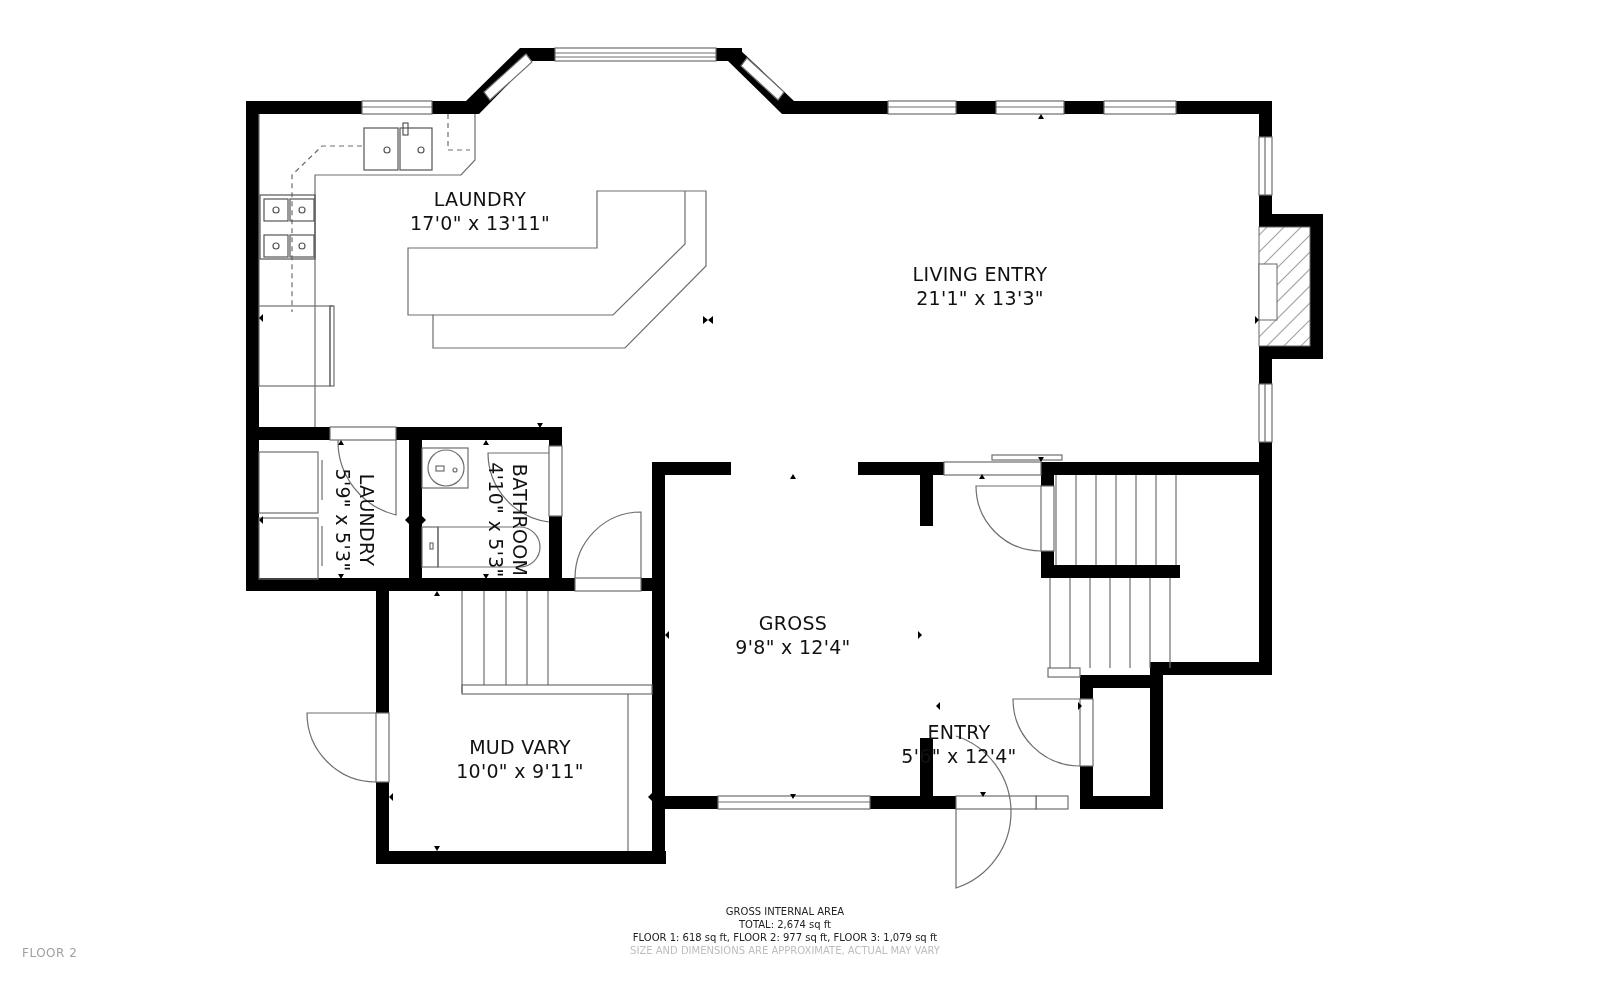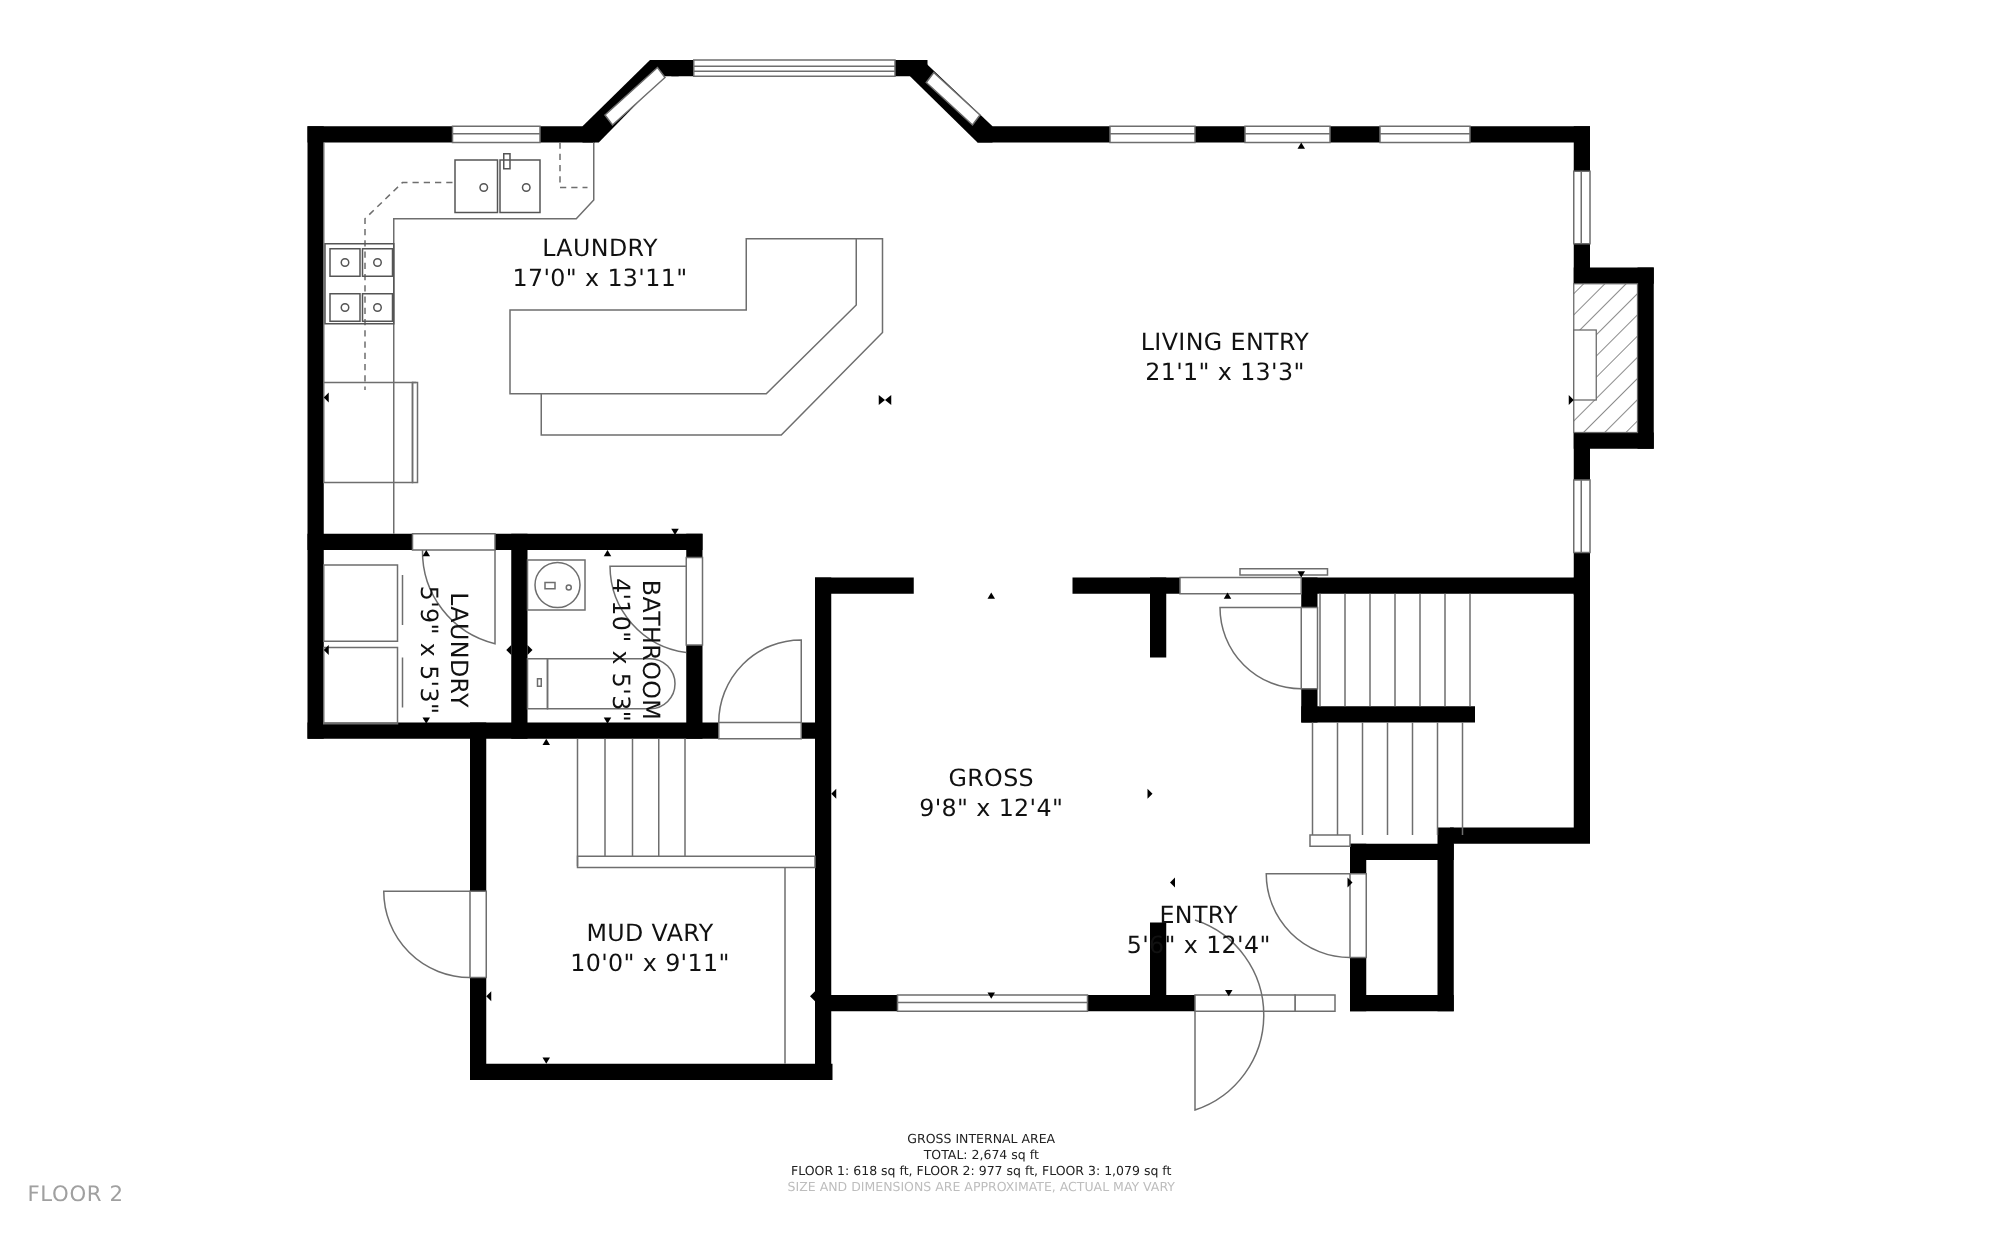--- a/index.html
+++ b/index.html
@@ -9,21 +9,21 @@
     .thin { fill: none; stroke: #6e6e6e; stroke-width: 1.2; }
     .thin-dark { fill: none; stroke: #555; stroke-width: 1.2; }
     .dash { fill: none; stroke: #6e6e6e; stroke-width: 1.2; stroke-dasharray: 5 4; }
     .win { fill: #fff; stroke: #6e6e6e; stroke-width: 1.2; }
     .arrow { fill: #000; }
     .room-label { position: absolute; text-align: center; color: #111; font-size: 19px; line-height: 24px; letter-spacing: 0.3px; white-space: nowrap; }
     .room-label.vert { transform-origin: center center; }
     .footer { position: absolute; left: 0; width: 1600px; text-align: center; font-family: "DejaVu Sans", sans-serif; }
     .footer .l1, .footer .l2, .footer .l3 { font-size: 10px; color: #222; line-height: 13px; }
     .footer .l4 { font-size: 10px; color: #bdbdbd; line-height: 13px; }
-    .floor-tag { position: absolute; left: 22px; top: 946px; font-size: 17px; color: #a0a0a0; letter-spacing: 0.5px; }
+    .floor-tag { position: absolute; left: 22px; top: 946px; font-size: 12px; color: #a0a0a0; letter-spacing: 0.5px; }
   </style>
 </head>
 <body>
 
 <svg id="plan" viewBox="0 0 1600 999" xmlns="http://www.w3.org/2000/svg">
 
   <g>
 
     <rect class="wall" x="246" y="101" width="13" height="490"></rect>
 

